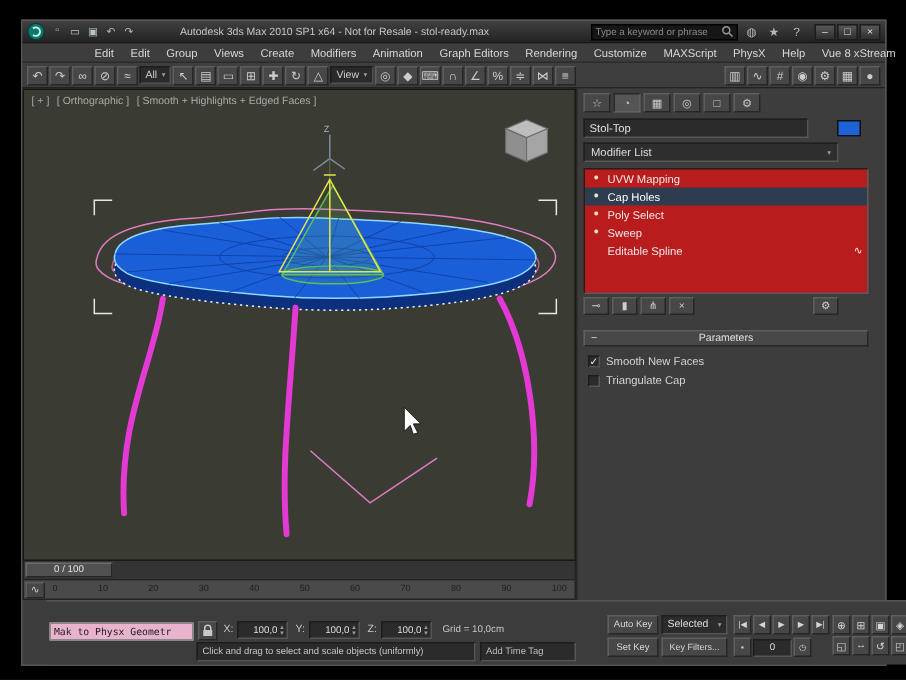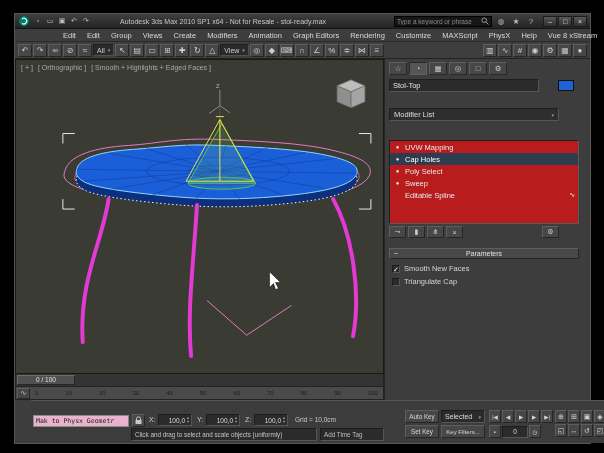--- a/index.html
+++ b/index.html
@@ -65,29 +65,29 @@
            font-size:6px; color:#1e1e1e; }
 
   
   .panel { flex:1; background:#3d3d3d; border-left:1px solid #262626; padding:3px 4px;
            display:flex; flex-direction:column; font-size:7.5px; }
   .tabs { display:flex; gap:2px; height:14px; margin-bottom:3px; }
   .tab { width:18px; height:13px; display:flex; align-items:center; justify-content:center;
          font-size:7.5px; color:#c9c9c9; background:#474747; border:1px solid;
          border-color:#5e5e5e #262626 #262626 #5e5e5e; }
   .tab.active { background:#555555; border-color:#282828 #606060 #606060 #282828; }
-  .namerow { display:flex; align-items:center; margin-bottom:16px; }
+  .namerow { display:flex; align-items:center; margin-bottom:3px; }
   .namefield { width:150px; height:13px; background:#2b2b2b; border:1px solid;
                border-color:#1e1e1e #565656 #565656 #1e1e1e; color:#e2e2e2;
                font-size:7.5px; font-family:inherit; padding:0 3px; outline:none; }
   .swatch { width:16px; height:11px; background:#1e63d6; border:1px solid #101010;
             margin-left:auto; margin-right:12px; }
   .modlist { width:170px; height:13px; display:flex; align-items:center; justify-content:space-between;
              padding:0 4px; background:#2e2e2e; border:1px solid;
-             border-color:#1f1f1f #565656 #565656 #1f1f1f; color:#dddddd; margin-bottom:19px; }
+             border-color:#1f1f1f #565656 #565656 #1f1f1f; color:#dddddd; margin-bottom:4px; }
   .stack { width:190px; height:84px; background:#b91c1c; border:1px solid;
            border-color:#1f1f1f #5a5a5a #5a5a5a #1f1f1f; overflow:hidden; }
   .srow { display:flex; align-items:center; height:12px; padding:0 3px; gap:3px;
           color:#e8e8e8; font-size:7.5px; }
   .srow.selected { background:#2e3c50; color:#ffffff; }
   .bulb { width:9px; text-align:center; font-size:6px; color:#e4e4c2; }
   .suffix { margin-left:auto; color:#f0f0f0; font-size:7px; }
   .stacktools { width:170px; display:flex; gap:2px; margin-top:2px; }
   .sbtn { width:17px; height:12px; display:flex; align-items:center; justify-content:center;
           font-size:7px; color:#cdcdcd; background:#474747; border:1px solid;

